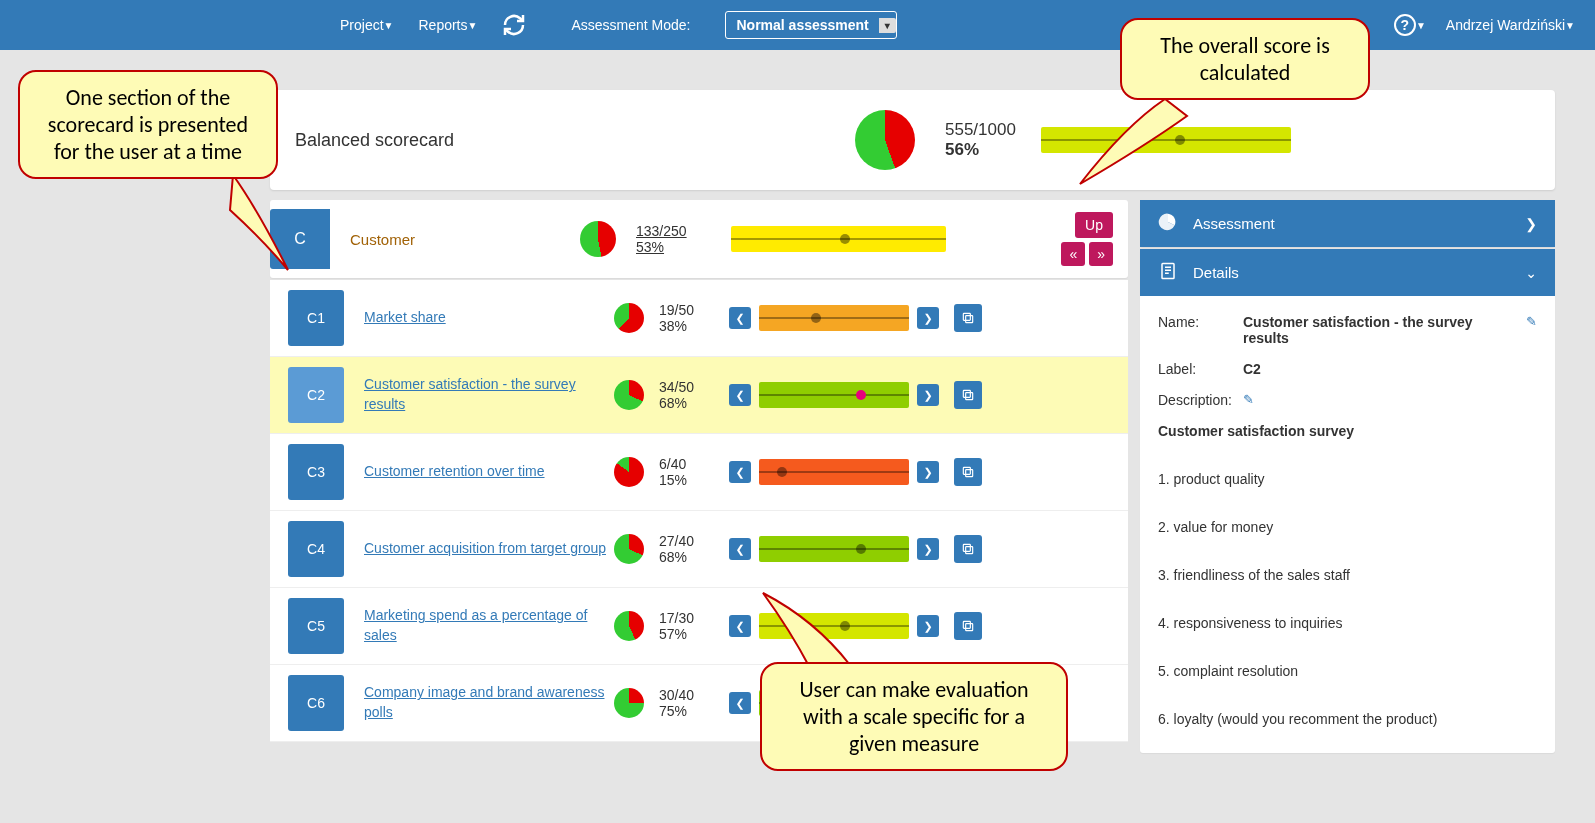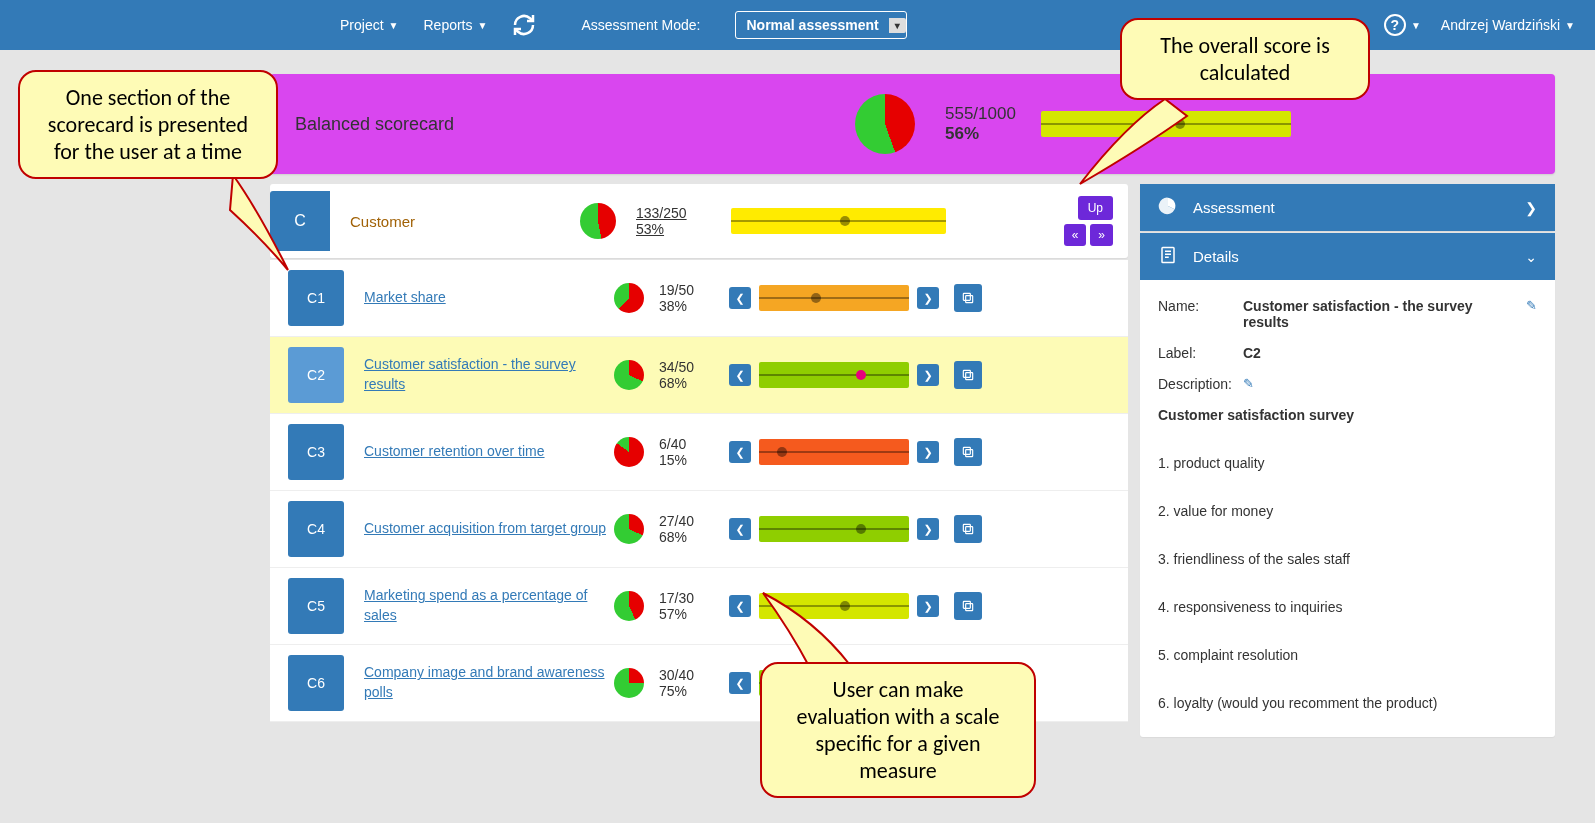--- a/index.html
+++ b/index.html
@@ -1,30 +1,30 @@
 <!DOCTYPE html>
 <html><head>
 <meta charset="utf-8">
 <style>
 * { box-sizing: border-box; margin: 0; padding: 0; }
 body { font-family: Arial, Helvetica, sans-serif; font-size: 14px; background: #e5e5e5; color: #333; }
 
 .topbar { background: #337ab7; height: 50px; display: flex; align-items: center; padding: 0 20px; color: #fff; position: relative; }
 .topbar .nav-left { display: flex; align-items: center; gap: 25px; margin-left: 320px; }
-.topbar .nav-item { display: flex; align-items: center; gap: 5px; cursor: pointer; justify-content: center; }
+.topbar .nav-item { display: flex; align-items: center; cursor: pointer; justify-content: center; }
 .topbar .caret { font-size: 10px; }
 .refresh-icon { width: 24px; height: 24px; }
 .mode-label { margin-left: 20px; }
 .mode-select { display: inline-flex; align-items: center; border: 1px solid #fff; border-radius: 3px; padding: 5px 0 5px 10px; margin-left: 10px; font-weight: bold; }
 .mode-select .dd { background: #ddd; color: #333; padding: 2px 6px; margin-left: 10px; font-size: 10px; border-radius: 0 2px 2px 0; }
 .topbar .nav-right { margin-left: auto; display: flex; align-items: center; gap: 20px; }
 .help-circle { width: 22px; height: 22px; border: 2px solid #fff; border-radius: 50%; display: flex; align-items: center; justify-content: center; font-weight: bold; font-size: 14px; }
 
 .container { padding: 0 40px 20px 270px; position: relative; }
-.header-row { background: #d946ef; border-radius: 4px; padding: 20px 25px; margin-top: 24px; display: flex; align-items: center; box-shadow: 0 1px 2px rgba(0,0,0,0.1); }
+.header-row { background: #ffffff; border-radius: 4px; padding: 20px 25px; margin-top: 40px; display: flex; align-items: center; box-shadow: 0 1px 2px rgba(0,0,0,0.1); }
 .header-title { font-size: 18px; color: #333; flex: 0 0 560px; }
 .pie { border-radius: 50%; flex-shrink: 0; }
 .pie-big { width: 60px; height: 60px; }
 .pie-med { width: 36px; height: 36px; }
 .pie-sm { width: 30px; height: 30px; }
 .score-box { margin-left: 30px; }
 .score-frac { font-size: 17px; color: #333; }
 .score-pct { font-size: 17px; font-weight: bold; color: #333; }
 .slide-wrap { margin-left: 25px; position: relative; }
 .slide { height: 26px; position: relative; border-radius: 2px; }
@@ -32,21 +32,21 @@
 .slide .knob { position: absolute; top: 50%; width: 10px; height: 10px; border-radius: 50%; transform: translate(-50%, -50%); }
 
 .main-grid { display: flex; gap: 12px; margin-top: 10px; align-items: flex-start; }
 .left-col { flex: 1; }
 
 .section-row { background: #fff; display: flex; align-items: center; padding: 12px 15px 12px 0; border-radius: 3px; margin-bottom: 2px; box-shadow: 0 1px 1px rgba(0,0,0,0.05); }
 .section-badge { background: #337ab7; color: #fff; width: 60px; height: 60px; display: flex; align-items: center; justify-content: center; font-size: 16px; margin-right: 20px; flex-shrink: 0; border-radius: 3px 0 0 3px; margin-top: -12px; margin-bottom: -12px; margin-left: 0; }
 .section-name { color: #a16207; flex: 0 0 230px; cursor: pointer; font-size: 15px; }
 .section-score { margin-left: 20px; font-size: 14px; width: 70px; text-decoration: underline; }
 .nav-btns { margin-left: auto; display: flex; flex-direction: column; gap: 4px; align-items: flex-end; }
-.btn-blue { background: #6d28d9; color: #fff; border: none; border-radius: 3px; padding: 5px 10px; font-size: 12px; cursor: pointer; }
+.btn-blue { background: #be185d; color: #fff; border: none; border-radius: 3px; padding: 5px 10px; font-size: 14px; cursor: pointer; }
 .btn-blue-sm { padding: 4px 8px; }
 .btn-row { display: flex; gap: 4px; }
 
 .measure-row { background: #fff; display: flex; align-items: center; padding: 10px 0; border-bottom: 1px solid #eee; }
 .measure-row.selected { background: #fdfbb6; }
 .measure-badge { background: #337ab7; color: #fff; width: 56px; height: 56px; display: flex; align-items: center; justify-content: center; font-size: 14px; flex-shrink: 0; margin-left: 18px; border-radius: 3px; }
 .measure-badge.sel { background: #5b9bd5; }
 .measure-name { color: #337ab7; margin-left: 20px; flex: 0 0 250px; font-size: 14px; line-height: 1.4; cursor: pointer; text-decoration: underline; }
 .measure-score { margin-left: 15px; font-size: 14px; width: 55px; }
 .slide-group { display: flex; align-items: center; gap: 8px; margin-left: 15px; }
@@ -361,18 +361,18 @@
   <path d="M5,5 Q30,40 60,100 Q35,70 2,40 Z"></path>
 </svg>
 
 <div class="callout" style="top:18px; left:1120px; width:250px;">
   <span>The overall score is calculated</span>
 </div>
 <svg style="position:absolute; top:96px; left:1075px; z-index:99;" width="120" height="95" class="tail">
   <path d="M90,3 Q50,30 5,88 Q70,50 112,20 Z"></path>
 </svg>
 
-<div class="callout" style="top:662px; left:760px; width:276px;">
+<div class="callout" style="top:662px; left:760px; width:308px;">
   <span>User can make evaluation with a scale specific for a given measure</span>
 </div>
 <svg style="position:absolute; top:590px; left:760px; z-index:99;" width="120" height="80" class="tail">
   <path d="M50,78 Q30,40 3,3 Q55,30 90,75 Z"></path>
 </svg>
 
 </body></html>

